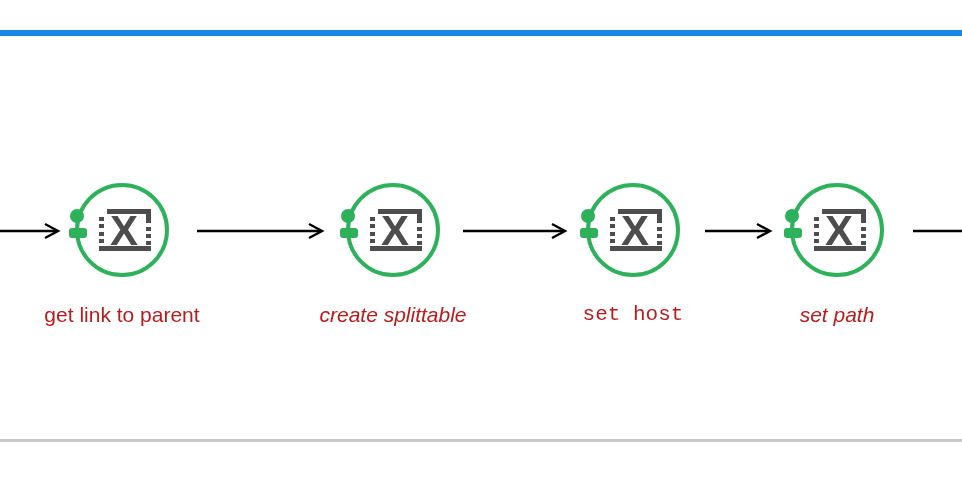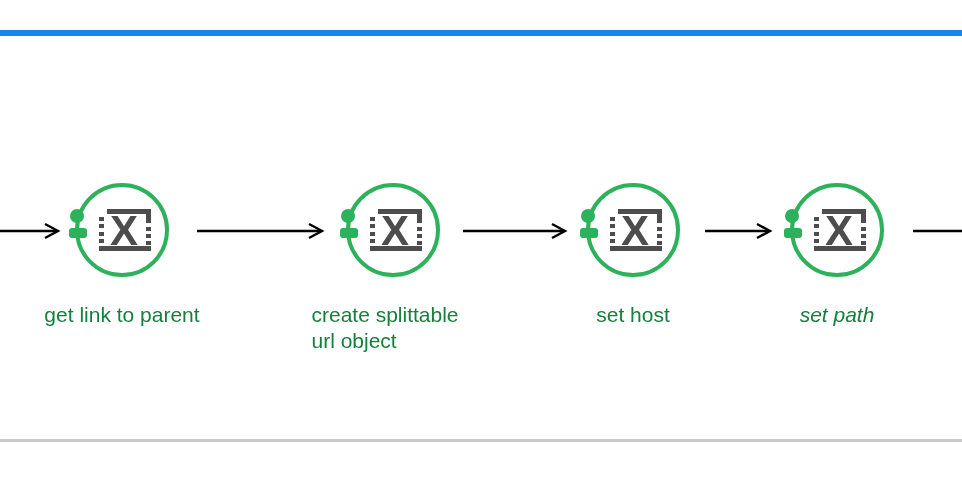--- a/index.html
+++ b/index.html
@@ -52,28 +52,28 @@
     position: absolute; left: -10px; top: 41px;
     width: 18px; height: 10px;
     background: #2db15a; border-radius: 3px;
   }
   .node svg.step-icon { position: absolute; left: 20px; top: 22px; }
 
   
   .label {
     position: absolute; top: 302px;
     transform: translateX(-50%);
-    text-align: left;
+    text-align: center;
     font-size: 21px; line-height: 26px;
-    color: #15803d; white-space: nowrap;
+    color: #b91c1c; white-space: nowrap;
     z-index: 2;
   }
   .label-0 { left: 122px; }
-  .label-1 { left: 385px; }
-  .label-2 { left: 633px; }
+  .label-1 { left: 393px; font-style: italic; }
+  .label-2 { left: 633px; font-family: Liberation Mono, monospace; }
   .label-3 { left: 837px; font-style: italic; }
 
   .icon-x {
     font-family: "Liberation Sans", "DejaVu Sans", sans-serif;
     font-weight: bold;
     font-size: 42px;
     fill: #4d4d4d;
   }
 </style>
 </head>
@@ -143,21 +143,20 @@
         <rect x="47" y="18" width="5" height="4"></rect>
         <rect x="47" y="25" width="5" height="4"></rect>
         <rect x="47" y="32" width="5" height="4"></rect>
         <rect x="0" y="37" width="52" height="5"></rect>
       </g>
       <text class="icon-x" x="25" y="36" text-anchor="middle">X</text>
     </svg>
   </div>
   <div class="label label-1">
     <div>create splittable</div>
-    <div>url object</div>
   </div>
 
   <div class="node node-2">
     <span class="dot"></span>
     <span class="dash"></span>
     <svg class="step-icon" width="52" height="42" viewBox="0 0 52 42">
       <g fill="#4d4d4d">
         <rect x="8" y="0" width="44" height="5"></rect>
         <rect x="47" y="0" width="5" height="14"></rect>
         <rect x="0" y="8" width="5" height="4"></rect>

